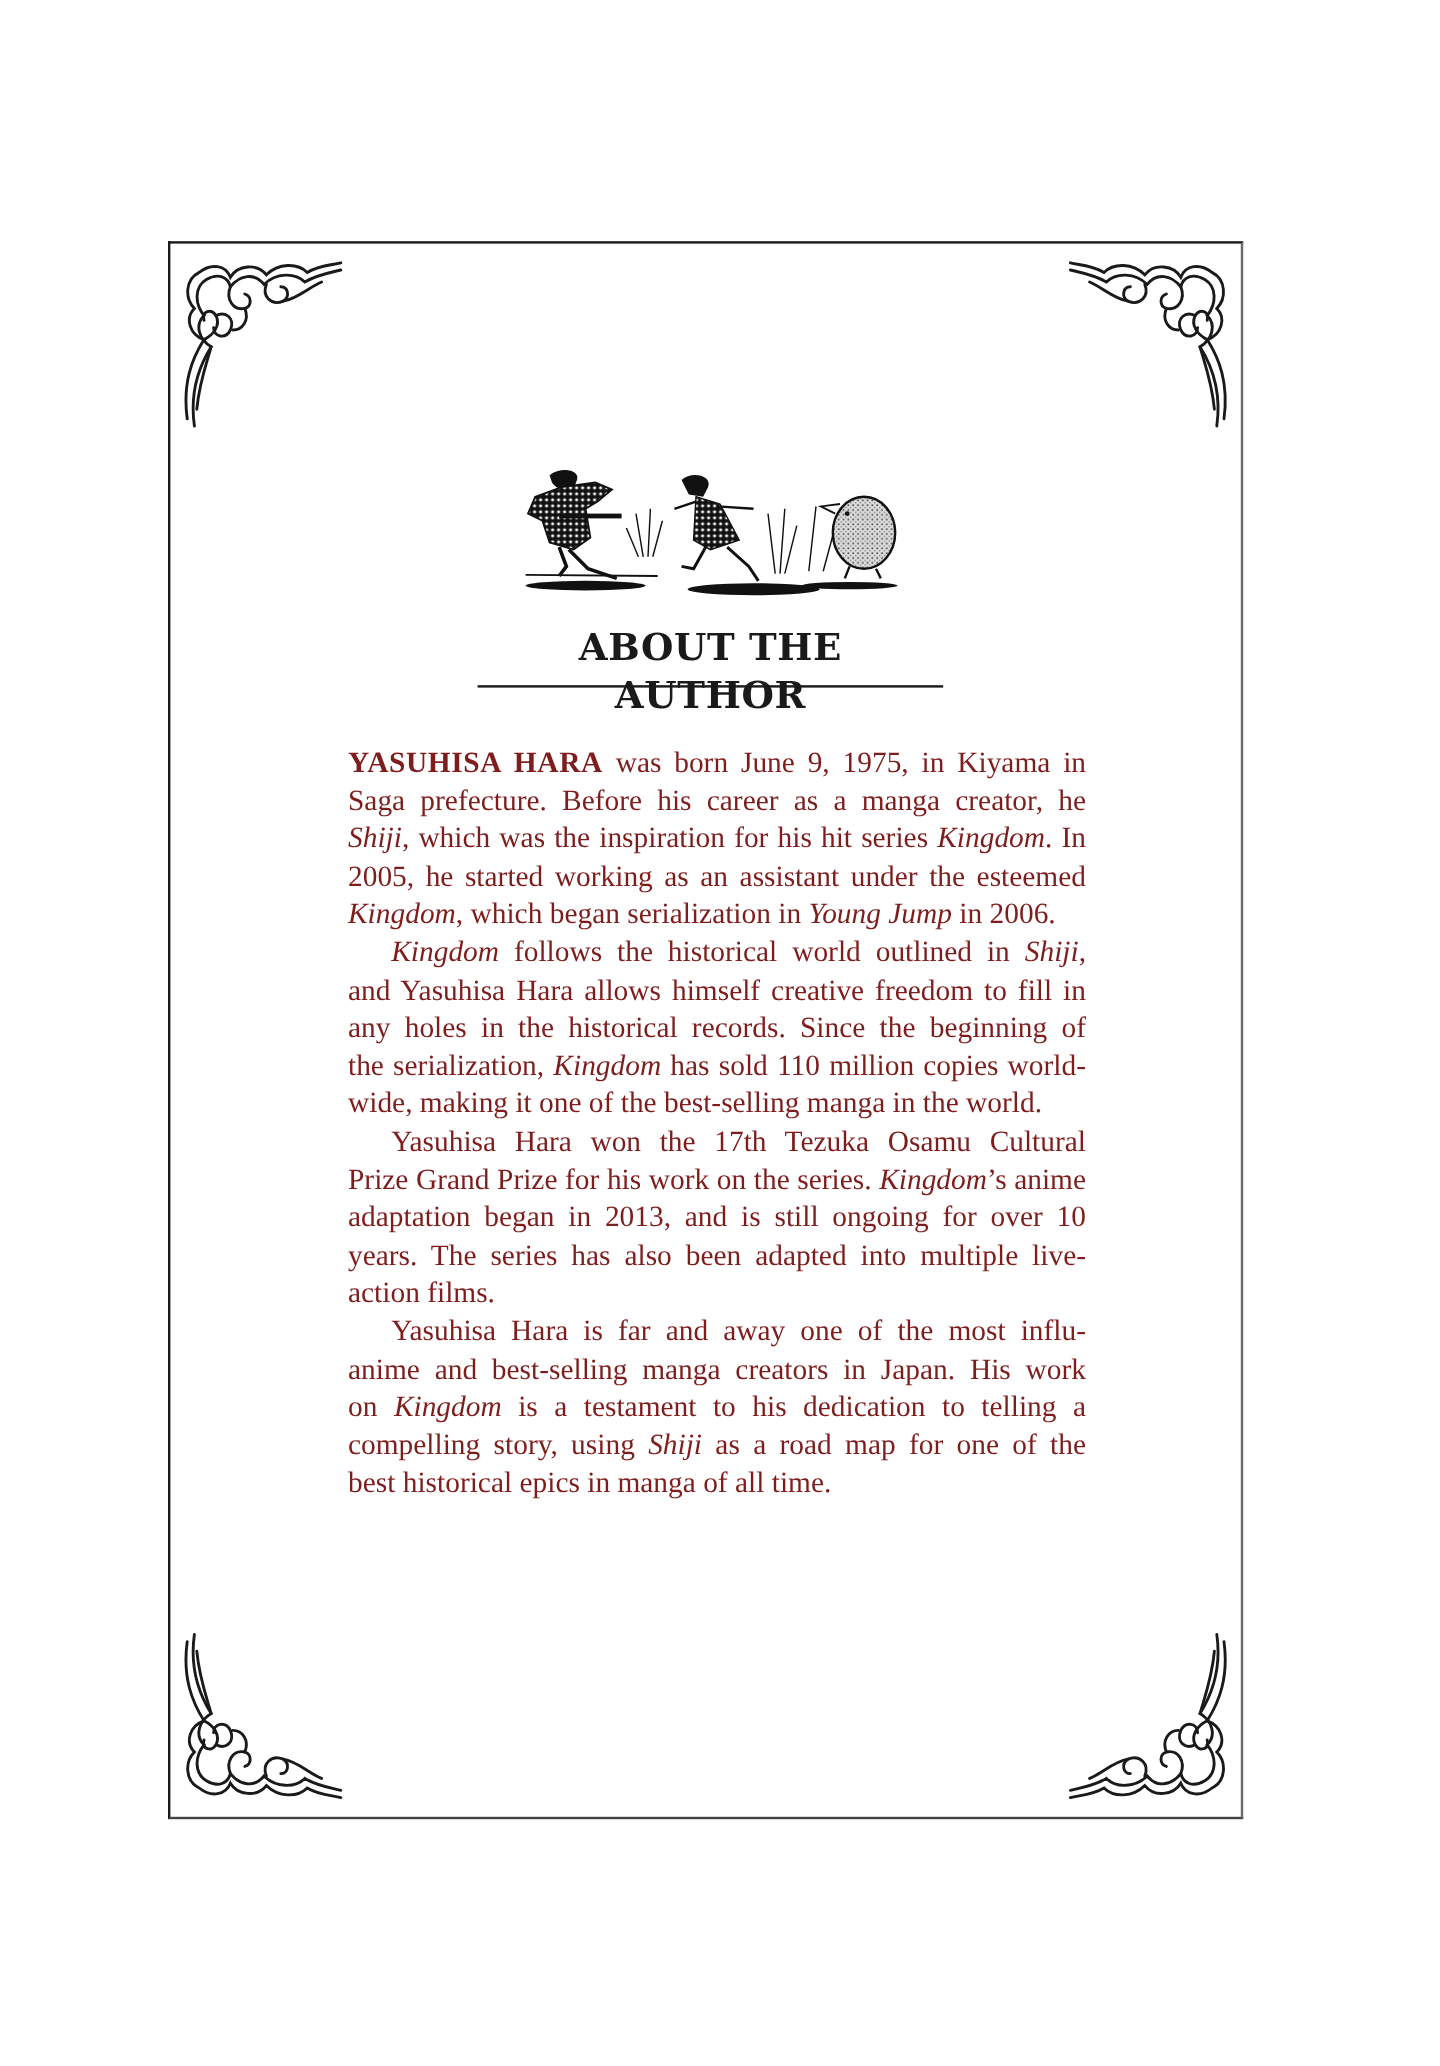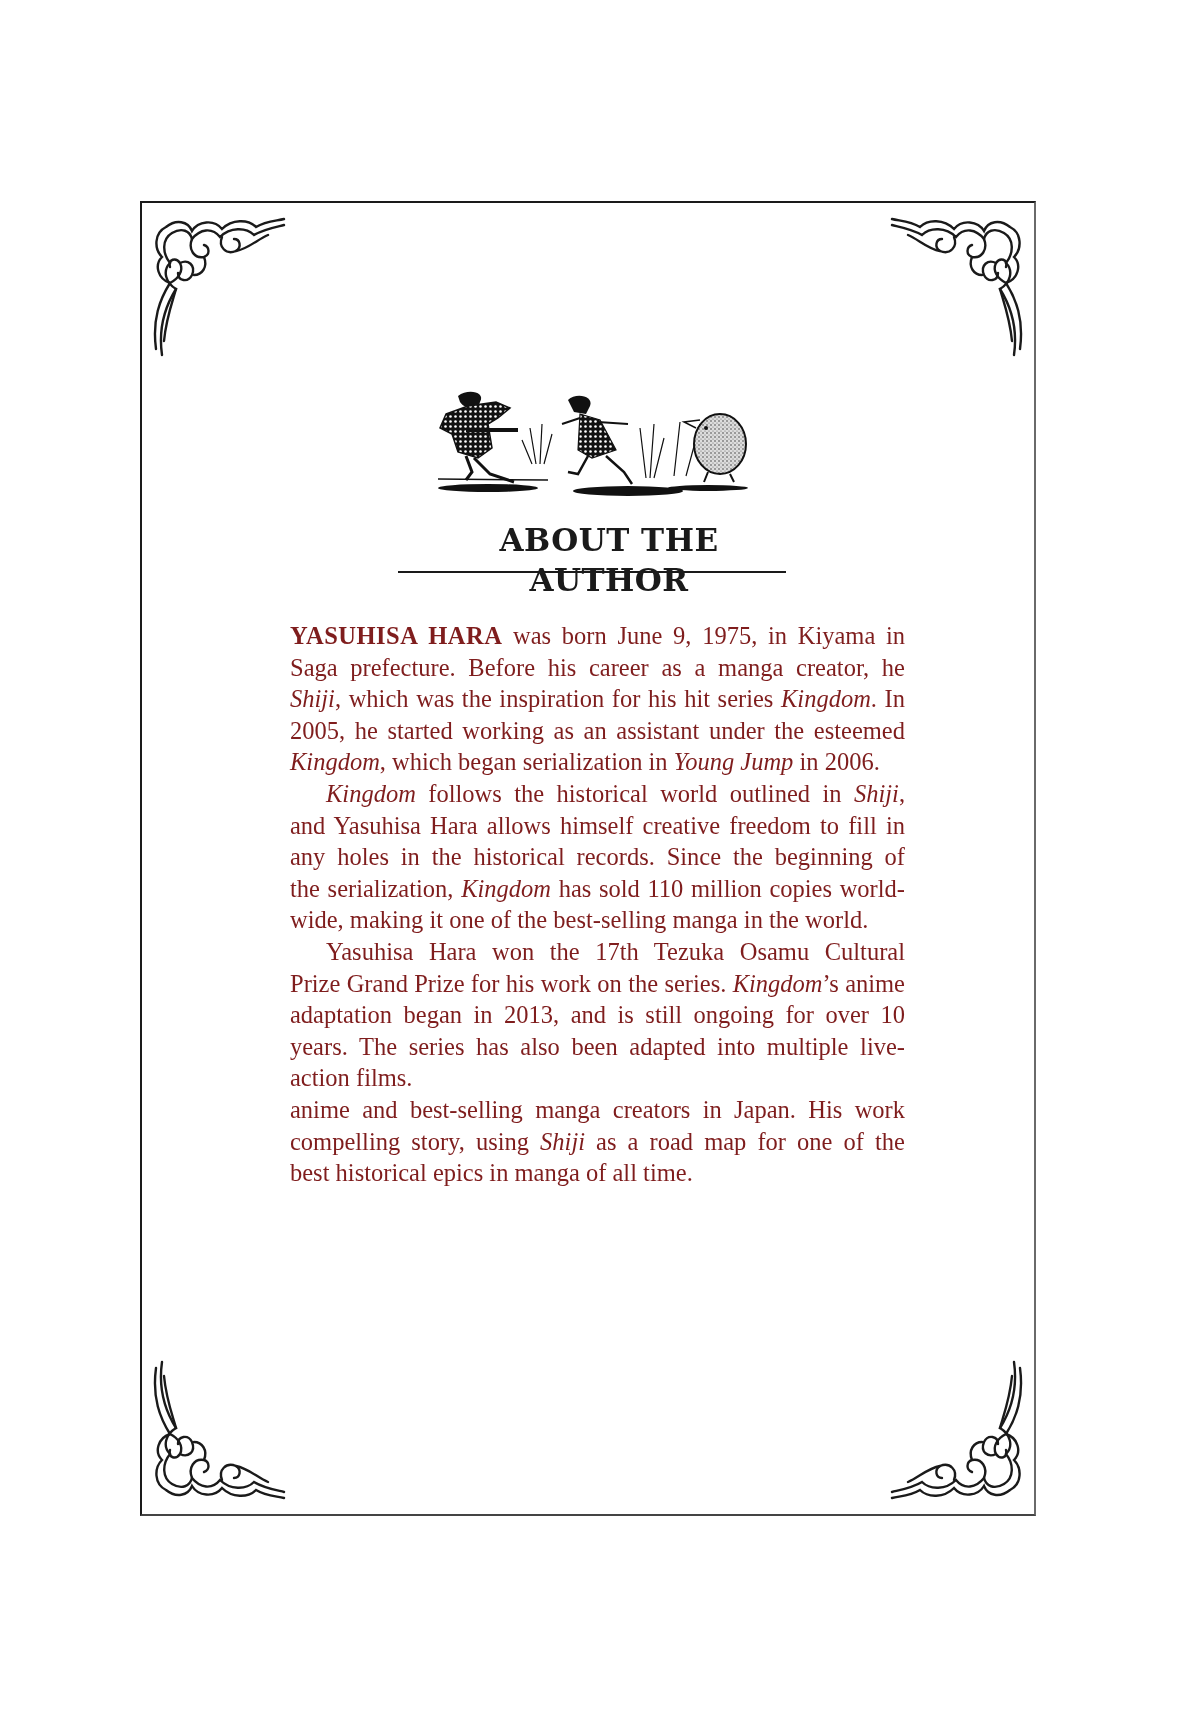--- a/index.html
+++ b/index.html
@@ -13,21 +13,21 @@
   .corner svg { width: 100%; height: 100%; display: block; }
   .corner.tl { left: 6px; top: 6px; }
   .corner.tr { right: 6px; top: 6px; transform: scaleX(-1); }
   .corner.bl { left: 6px; bottom: 6px; transform: scaleY(-1); }
   .corner.br { right: 6px; bottom: 6px; transform: scale(-1,-1); }
 
   .illustration { position: absolute; left: 418px; top: 384px; width: 340px; height: 120px; }
   .illustration svg { width: 100%; height: 100%; display: block; }
 
   .title {
-    position: absolute; left: 415px; top: 520px; width: 388px; text-align: center;
+    position: absolute; left: 398px; top: 520px; width: 388px; text-align: center;
     font-family: "DejaVu Serif", "Liberation Serif", serif; font-size: 31px; font-weight: bold;
     color: #1a1a1a; letter-spacing: 0.5px; margin: 0; line-height: 40px;
   }
   .title-rule { position: absolute; left: 398px; top: 571px; width: 388px; height: 2px; background: #1a1a1a; }
 
   .body-text {
     position: absolute; left: 290px; top: 620px; width: 615px;
     font-family: "Liberation Serif", "DejaVu Serif", serif; font-size: 24.5px; line-height: 31.6px;
     color: #7f1d1d; text-align: justify;
   }
@@ -157,17 +157,19 @@
       <span class="line last"><span>wide, making it one of the best-selling manga in the world.</span></span>
     </p>
     <p>
       <span class="line" style="padding-left: 36px;"><span>Yasuhisa Hara won the 17th Tezuka Osamu Cultural</span></span>
       <span class="line"><span>Prize Grand Prize for his work on the series. </span><em>Kingdom</em><span>’s anime</span></span>
       <span class="line"><span>adaptation began in 2013, and is still ongoing for over 10</span></span>
       <span class="line"><span>years. The series has also been adapted into multiple live-</span></span>
       <span class="line last"><span>action films.</span></span>
     </p>
     <p>
+      <span class="line" style="padding-left: 36px;"><span>Yasuhisa Hara is far and away one of the most influ-</span></span>
       <span class="line"><span>anime and best-selling manga creators in Japan. His work</span></span>
+      <span class="line"><span>on </span><em>Kingdom</em><span> is a testament to his dedication to telling a</span></span>
       <span class="line"><span>compelling story, using </span><em>Shiji</em><span> as a road map for one of the</span></span>
       <span class="line last"><span>best historical epics in manga of all time.</span></span>
     </p>
   </div>
 
 </body></html>

